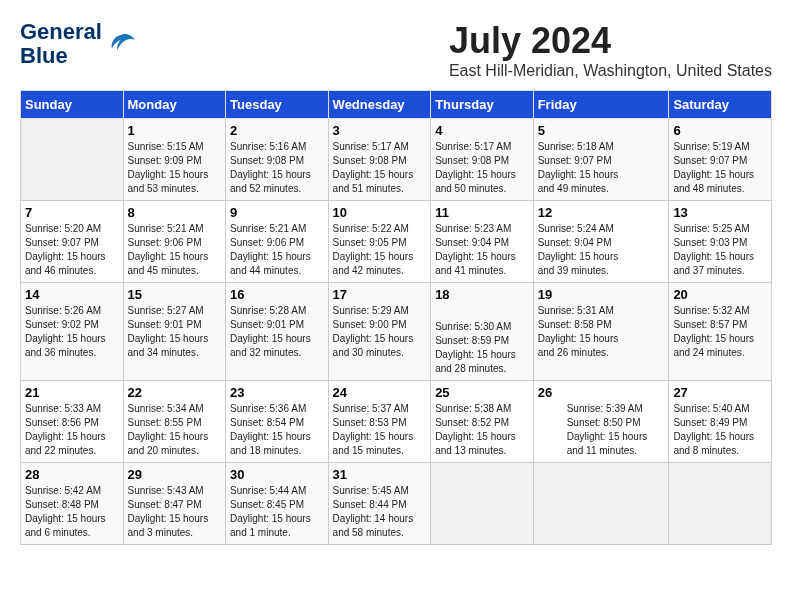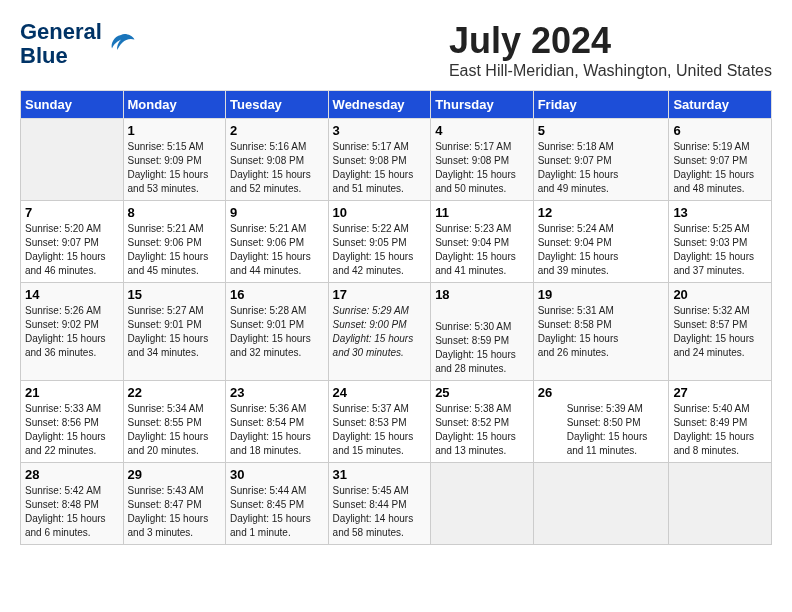--- a/index.html
+++ b/index.html
@@ -227,21 +227,21 @@
         </td>
         <td>
           <span class="day-number">16</span>
           <div class="day-info" style="white-space: pre-line;">Sunrise: 5:28 AM
 Sunset: 9:01 PM
 Daylight: 15 hours
 and 32 minutes.</div>
         </td>
         <td>
           <span class="day-number">17</span>
-          <div class="day-info" style="white-space: pre-line; font-style: italic;">Sunrise: 5:29 AM
+          <div class="day-info" style="white-space: pre-line;">Sunrise: 5:29 AM
 Sunset: 9:00 PM
 Daylight: 15 hours
 and 30 minutes.</div>
         </td>
         <td>
           <span class="day-number">18</span>
           <div class="day-info" style="white-space: pre-line; margin-top: 18px;">Sunrise: 5:30 AM
 Sunset: 8:59 PM
 Daylight: 15 hours
 and 28 minutes.</div>

